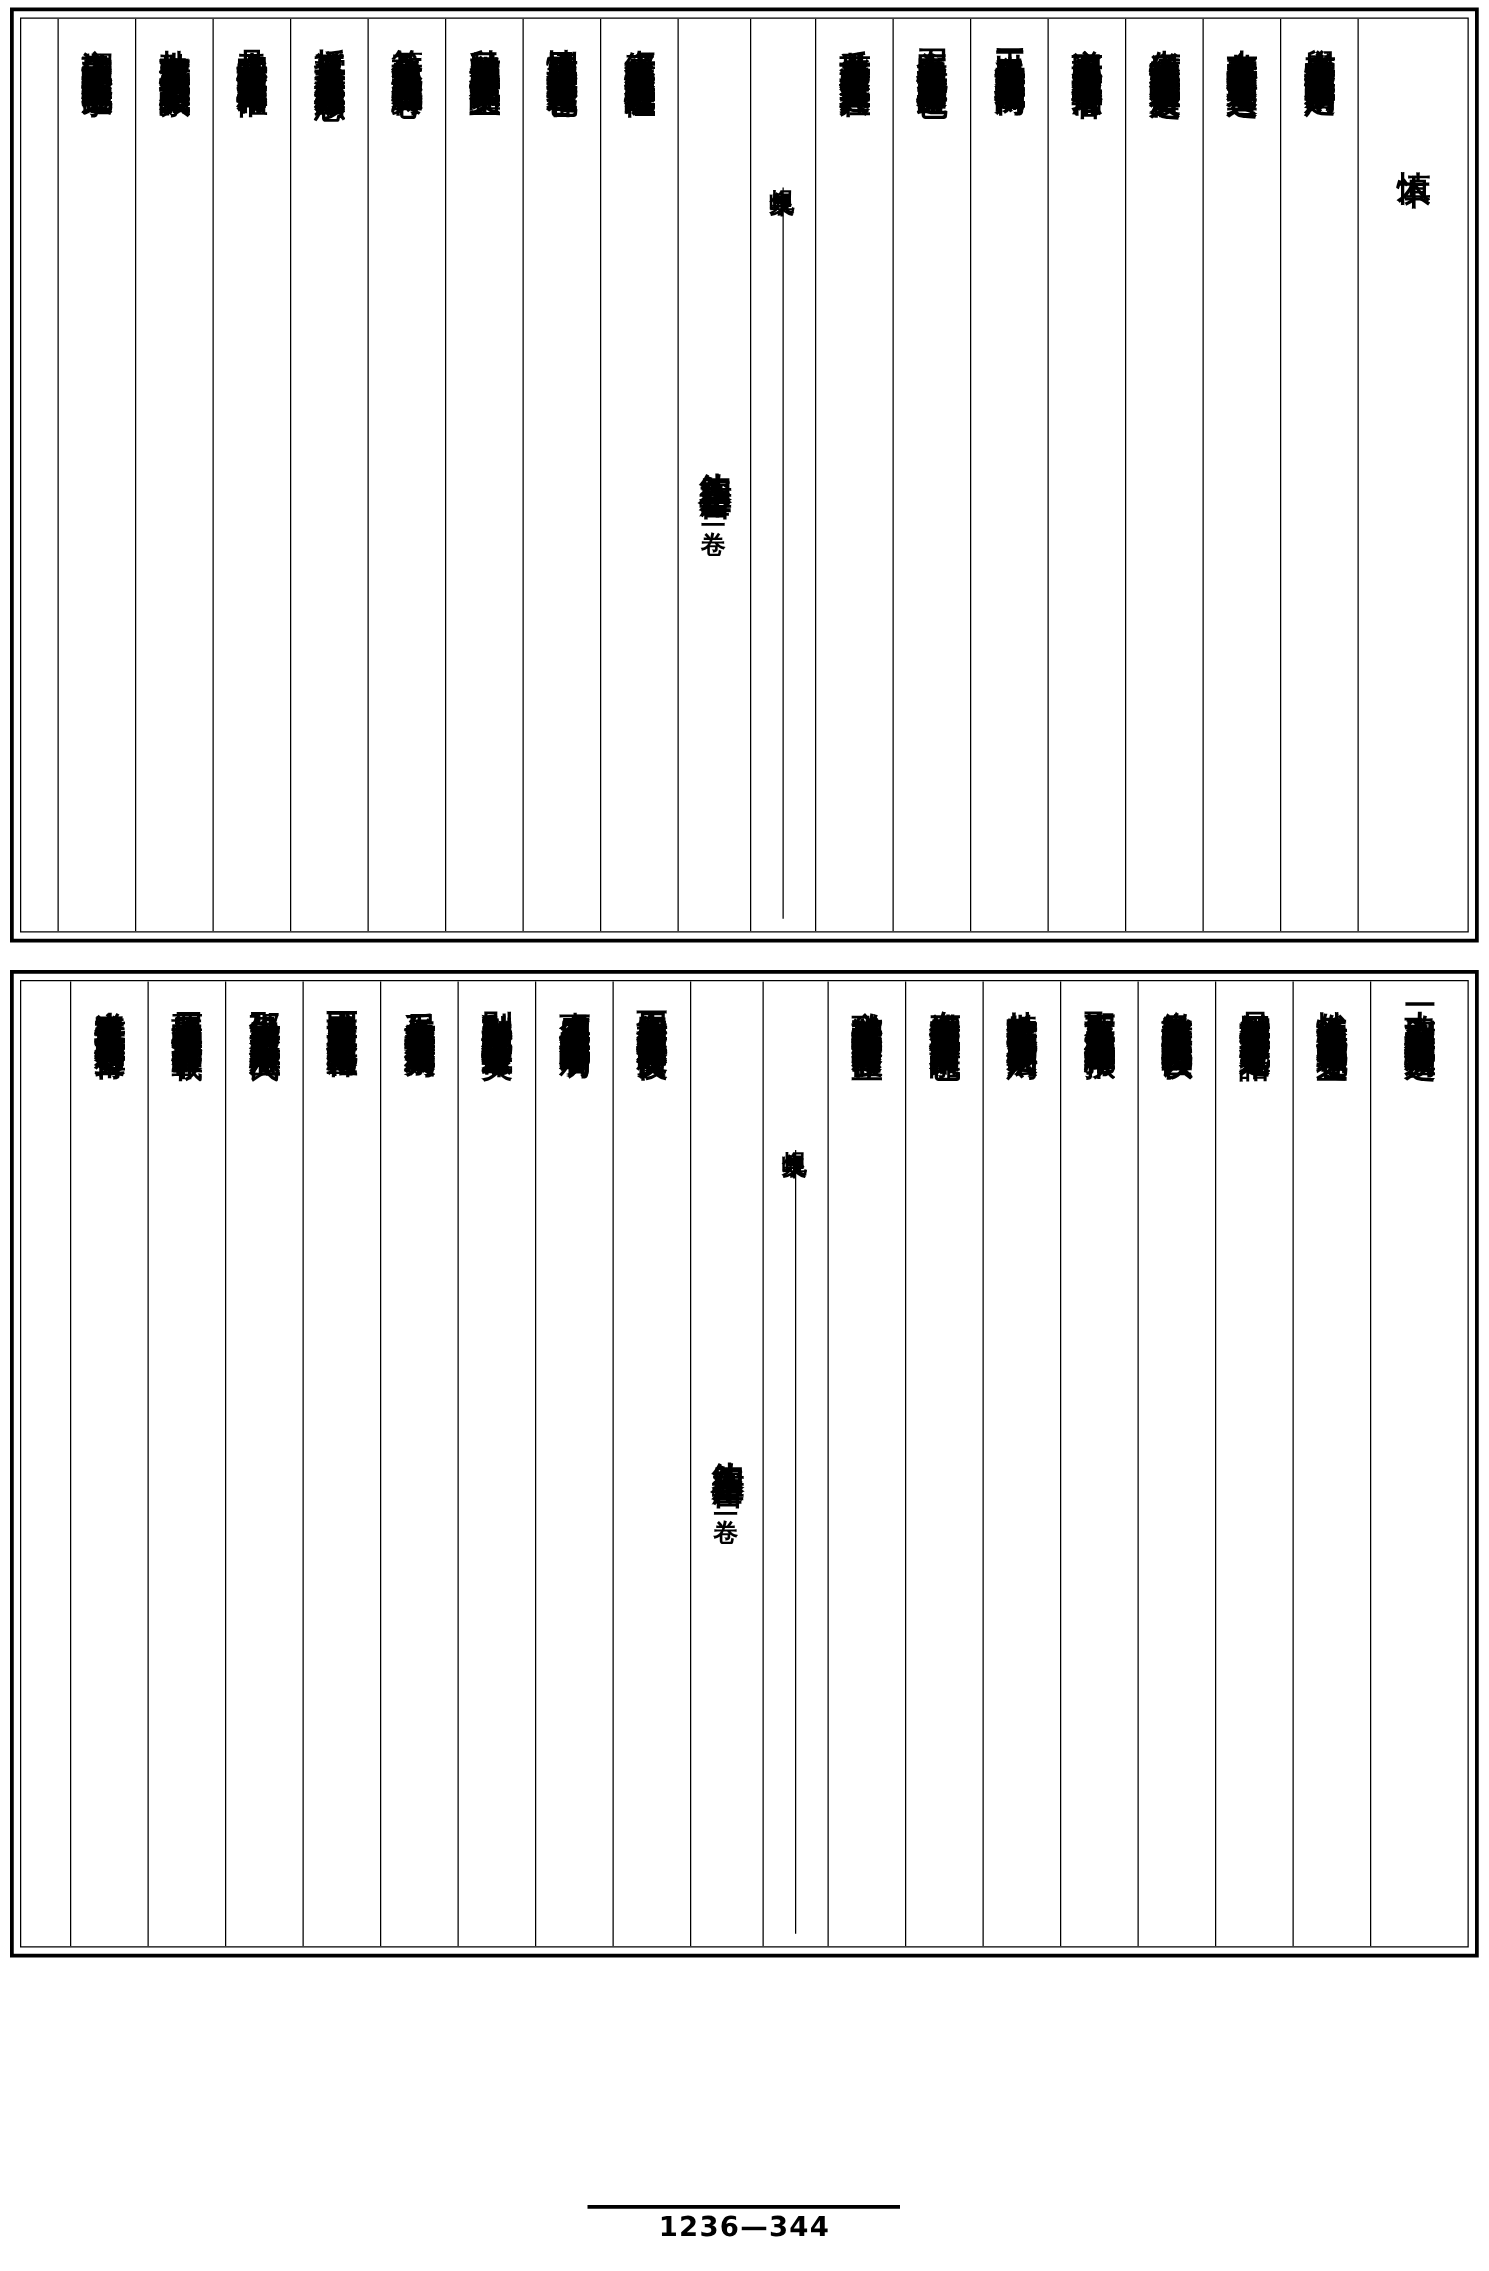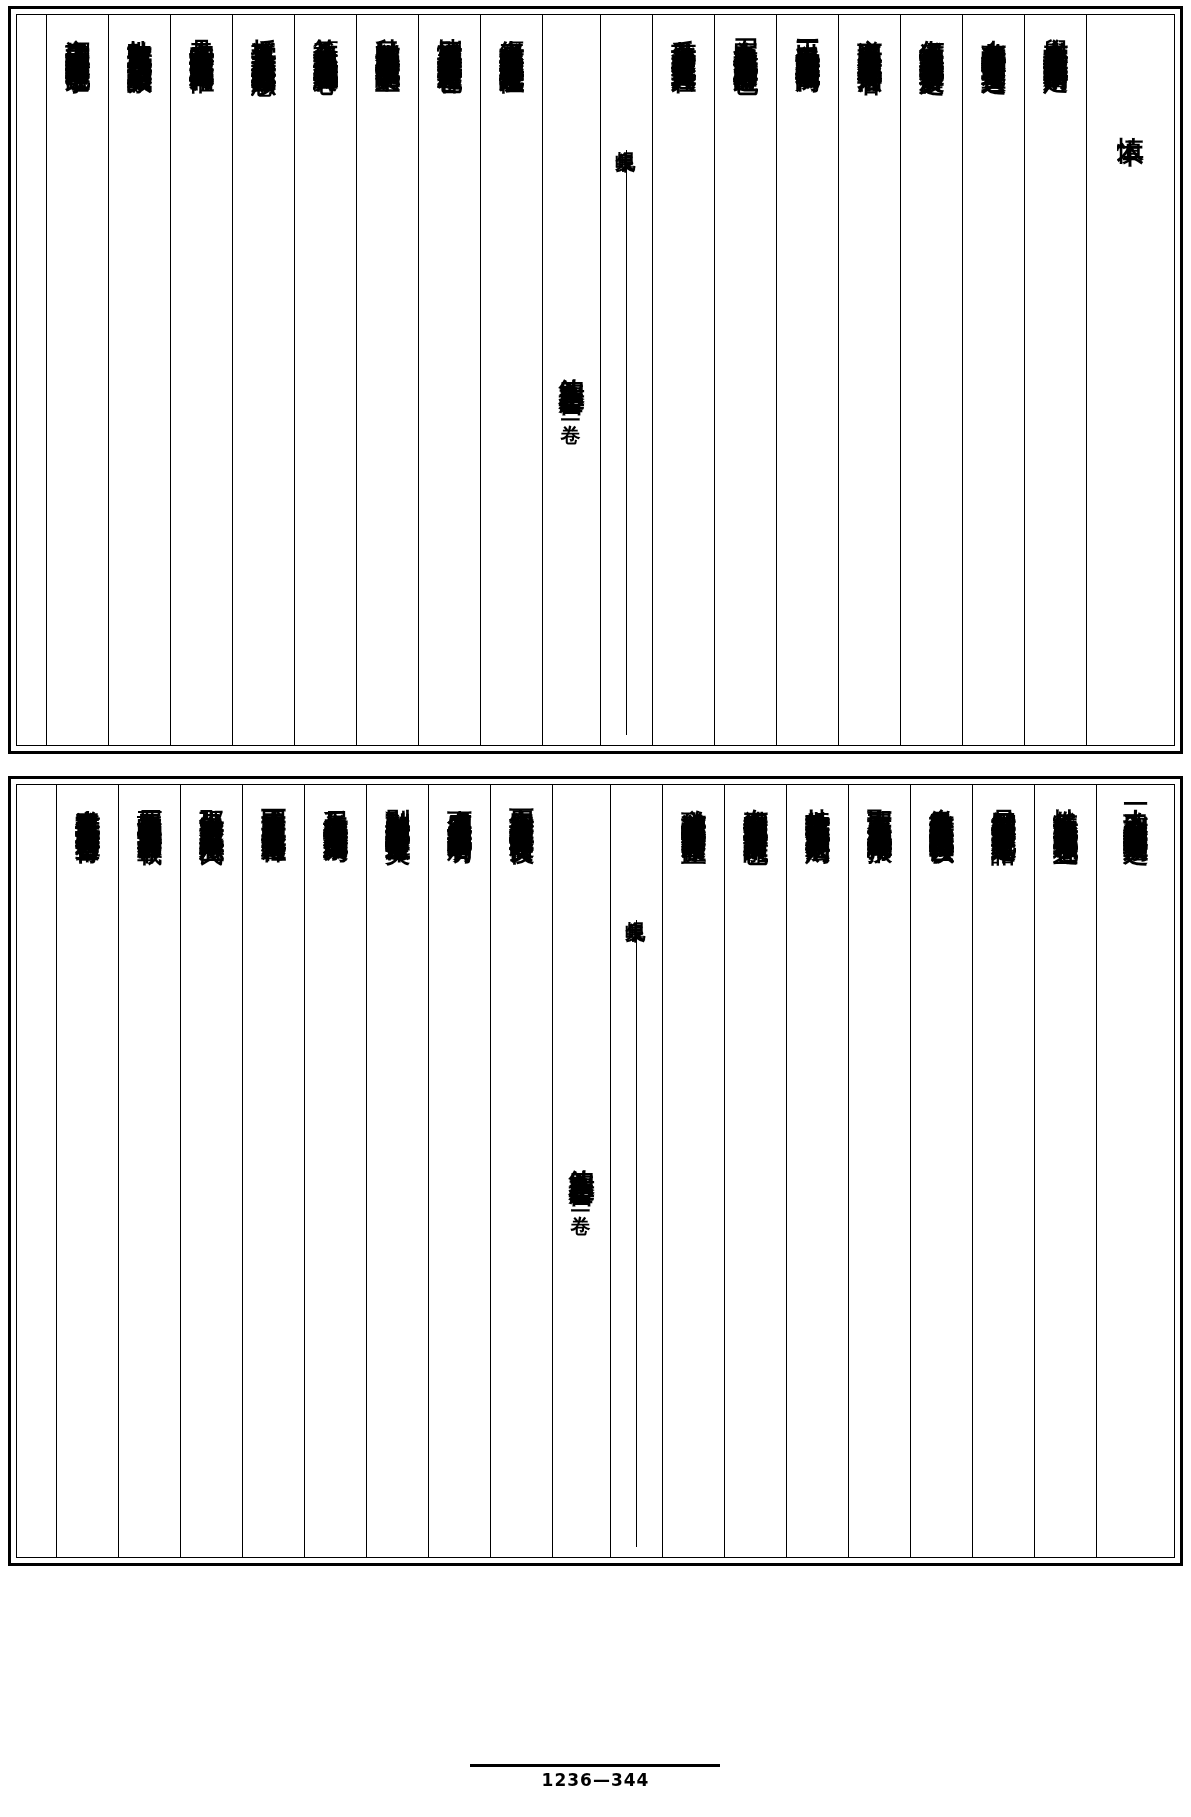--- a/index.html
+++ b/index.html
@@ -134,21 +134,21 @@
   }
 
   
   .footer {
     position: absolute;
     left: 0;
     top: 1770px;
     width: 1191px;
     text-align: center;
     font-family: "DejaVu Sans", sans-serif;
-    font-size: 17px;
+    font-size: 22px;
     font-weight: 700;
     letter-spacing: 1px;
     color: #000;
   }
   .footer-rule {
     position: absolute;
     left: 470px;
     top: 1764px;
     width: 250px;
     height: 3px;

